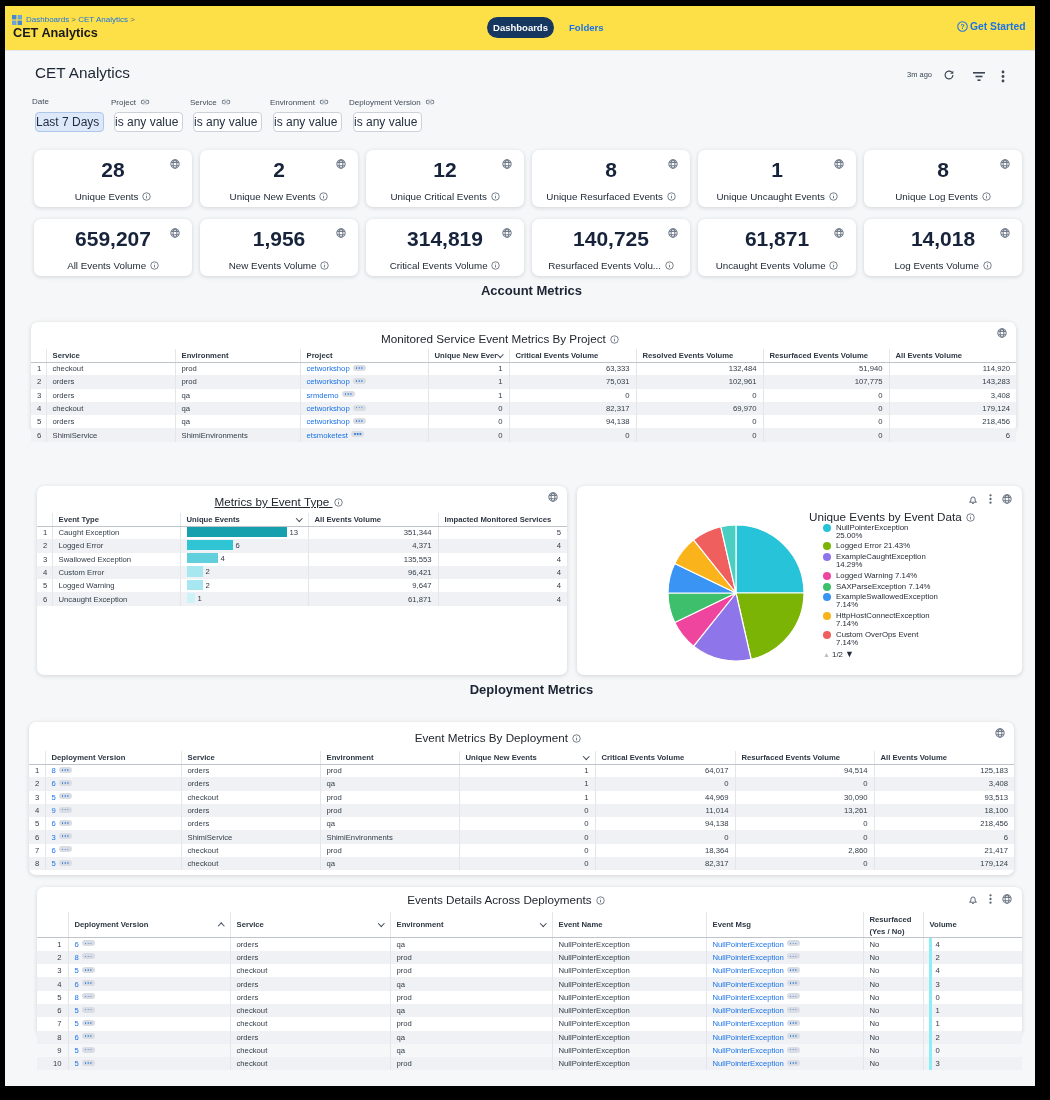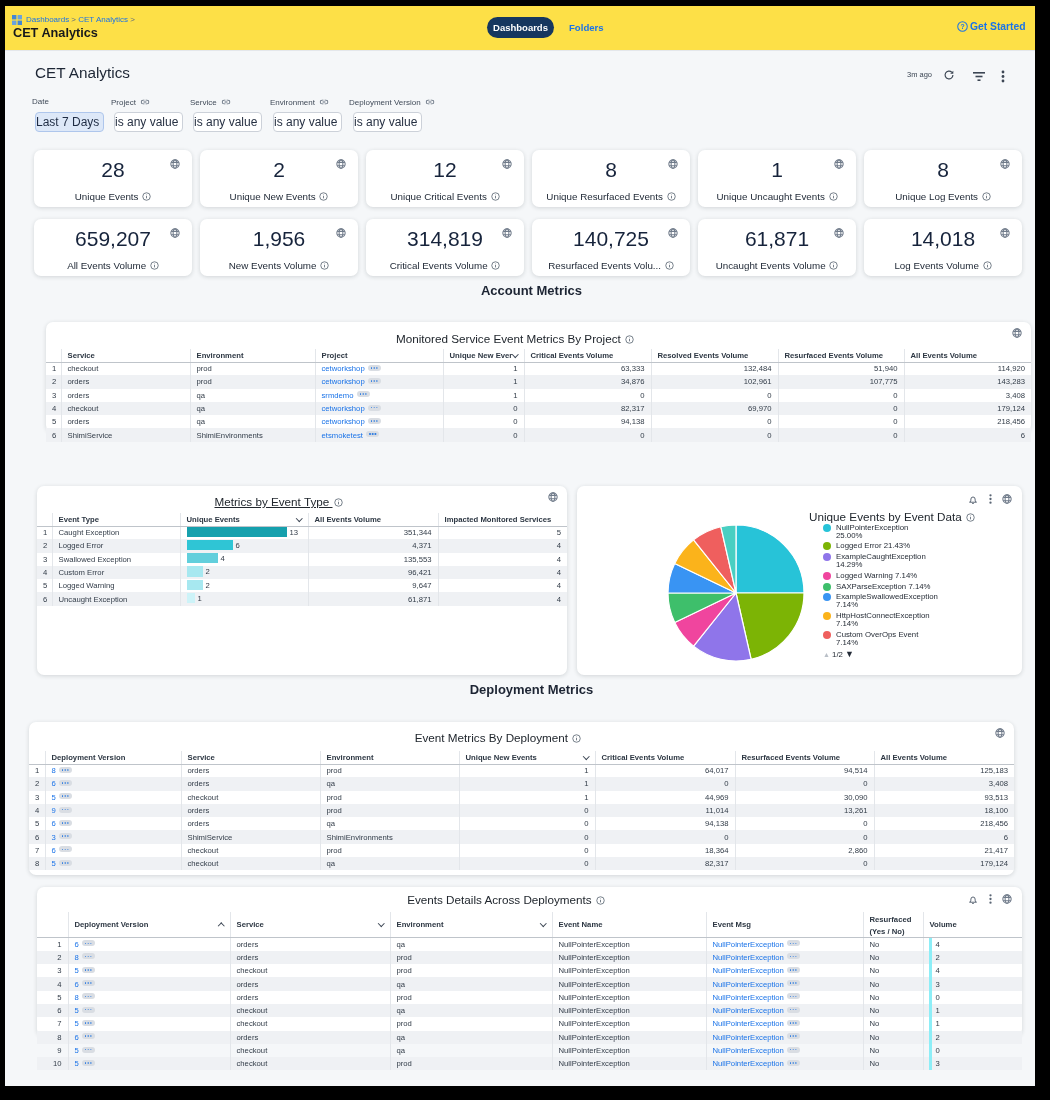--- a/index.html
+++ b/index.html
@@ -17,21 +17,21 @@
 #getstarted { position:absolute; left:952px; top:15px; font-size:10.3px; font-weight:bold; color:#1a73e8; }
 
 #dashtitle { position:absolute; left:30px; top:58px; font-size:15.3px; color:#1d2635; }
 #agoRow { position:absolute; left:902px; top:64px; font-size:7.5px; color:#3c4654; }
 
 .flabel { position:absolute; font-size:8px; color:#404b59; top:91px; }
 .fbtn { position:absolute; top:106px; height:20px; border:1px solid #ccd1d9; border-radius:4px; background:#fff; font-size:12px; color:#273143; text-align:left; line-height:18px; width:69px; }
 .fbtn.active { background:#dde8f8; border-color:#aec6ec; color:#1f2c44; }
 
 .tile { position:absolute; width:158px; height:57px; background:#fff; border-radius:7px; box-shadow:0 1px 4px rgba(25,35,45,.16); }
-.tile .num { position:absolute; left:0; width:100%; top:8px; text-align:center; font-size:21px; font-weight:normal; color:#16233b; }
+.tile .num { position:absolute; left:0; width:100%; top:8px; text-align:center; font-size:21px; font-weight:bold; color:#16233b; }
 .tile .lbl { position:absolute; left:0; width:100%; top:41px; text-align:center; font-size:9.8px; color:#222b38; }
 .tile .gl { position:absolute; right:12px; top:9px; } .card .gl { position:absolute; right:9px; top:7px; }
 
 .sechead { position:absolute; left:34px; width:985px; text-align:center; font-size:13px; font-weight:bold; color:#1c2433; }
 
 .card { position:absolute; background:#fff; border-radius:7px; box-shadow:0 1px 4px rgba(25,35,45,.16); }
 .cardtitle { position:absolute; left:0; right:47px; text-align:center; font-size:11.7px; color:#21272e; }
 .tblwrap { position:absolute; left:0; width:100%; }
 
 table.dt { border-collapse:collapse; table-layout:fixed; width:100%; font-size:7.7px; color:#323c48; }
@@ -337,21 +337,21 @@
               <ellipse cx="12" cy="12" rx="4.5" ry="10"></ellipse>
               <path d="M2.8 8h18.4M2.8 16h18.4"></path>
             </g>
           </svg>
         </span>
       </div>
   </div>
   <div class="sechead" style="top:676px;">Deployment Metrics</div>
   <div class="sechead" style="top:277px;">Account Metrics</div>
 
-  <div class="card" style="left:41px;top:316px;width:985px;height:110px;">
+  <div class="card" style="left:26px;top:316px;width:985px;height:110px;">
     <div class="cardtitle" style="top:10px;">Monitored Service Event Metrics By Project <span class="inf"><svg width="9" height="9" viewBox="0 0 24 24" style="display:inline-block;vertical-align:-1px;margin-left:1px">
             <g fill="none" stroke="#5b6672" stroke-width="2.2">
               <circle cx="12" cy="12" r="10"></circle>
               <path d="M12 10.5V17"></path>
               <path d="M12 7v1.5"></path>
             </g>
           </svg></span></div>
     <span class="gl" style="right:9px;top:6px;">
         <svg width="10" height="10" viewBox="0 0 24 24" style="display:block">
           <g fill="none" stroke="#707b8a" stroke-width="2.6">
@@ -396,21 +396,21 @@
               <td class="num">132,484</td>
               <td class="num">51,940</td>
               <td class="num">114,920</td>
             </tr>
         <tr class="ev">
               <td class="rn">2</td>
               <td>orders</td>
               <td>prod</td>
               <td><a class="lk">cetworkshop</a><span class="pill"></span></td>
               <td class="num">1</td>
-              <td class="num">34,876</td>
+              <td class="num">75,031</td>
               <td class="num">102,961</td>
               <td class="num">107,775</td>
               <td class="num">143,283</td>
             </tr>
         <tr>
               <td class="rn">3</td>
               <td>orders</td>
               <td>qa</td>
               <td><a class="lk">srmdemo</a><span class="pill"></span></td>
               <td class="num">1</td>

